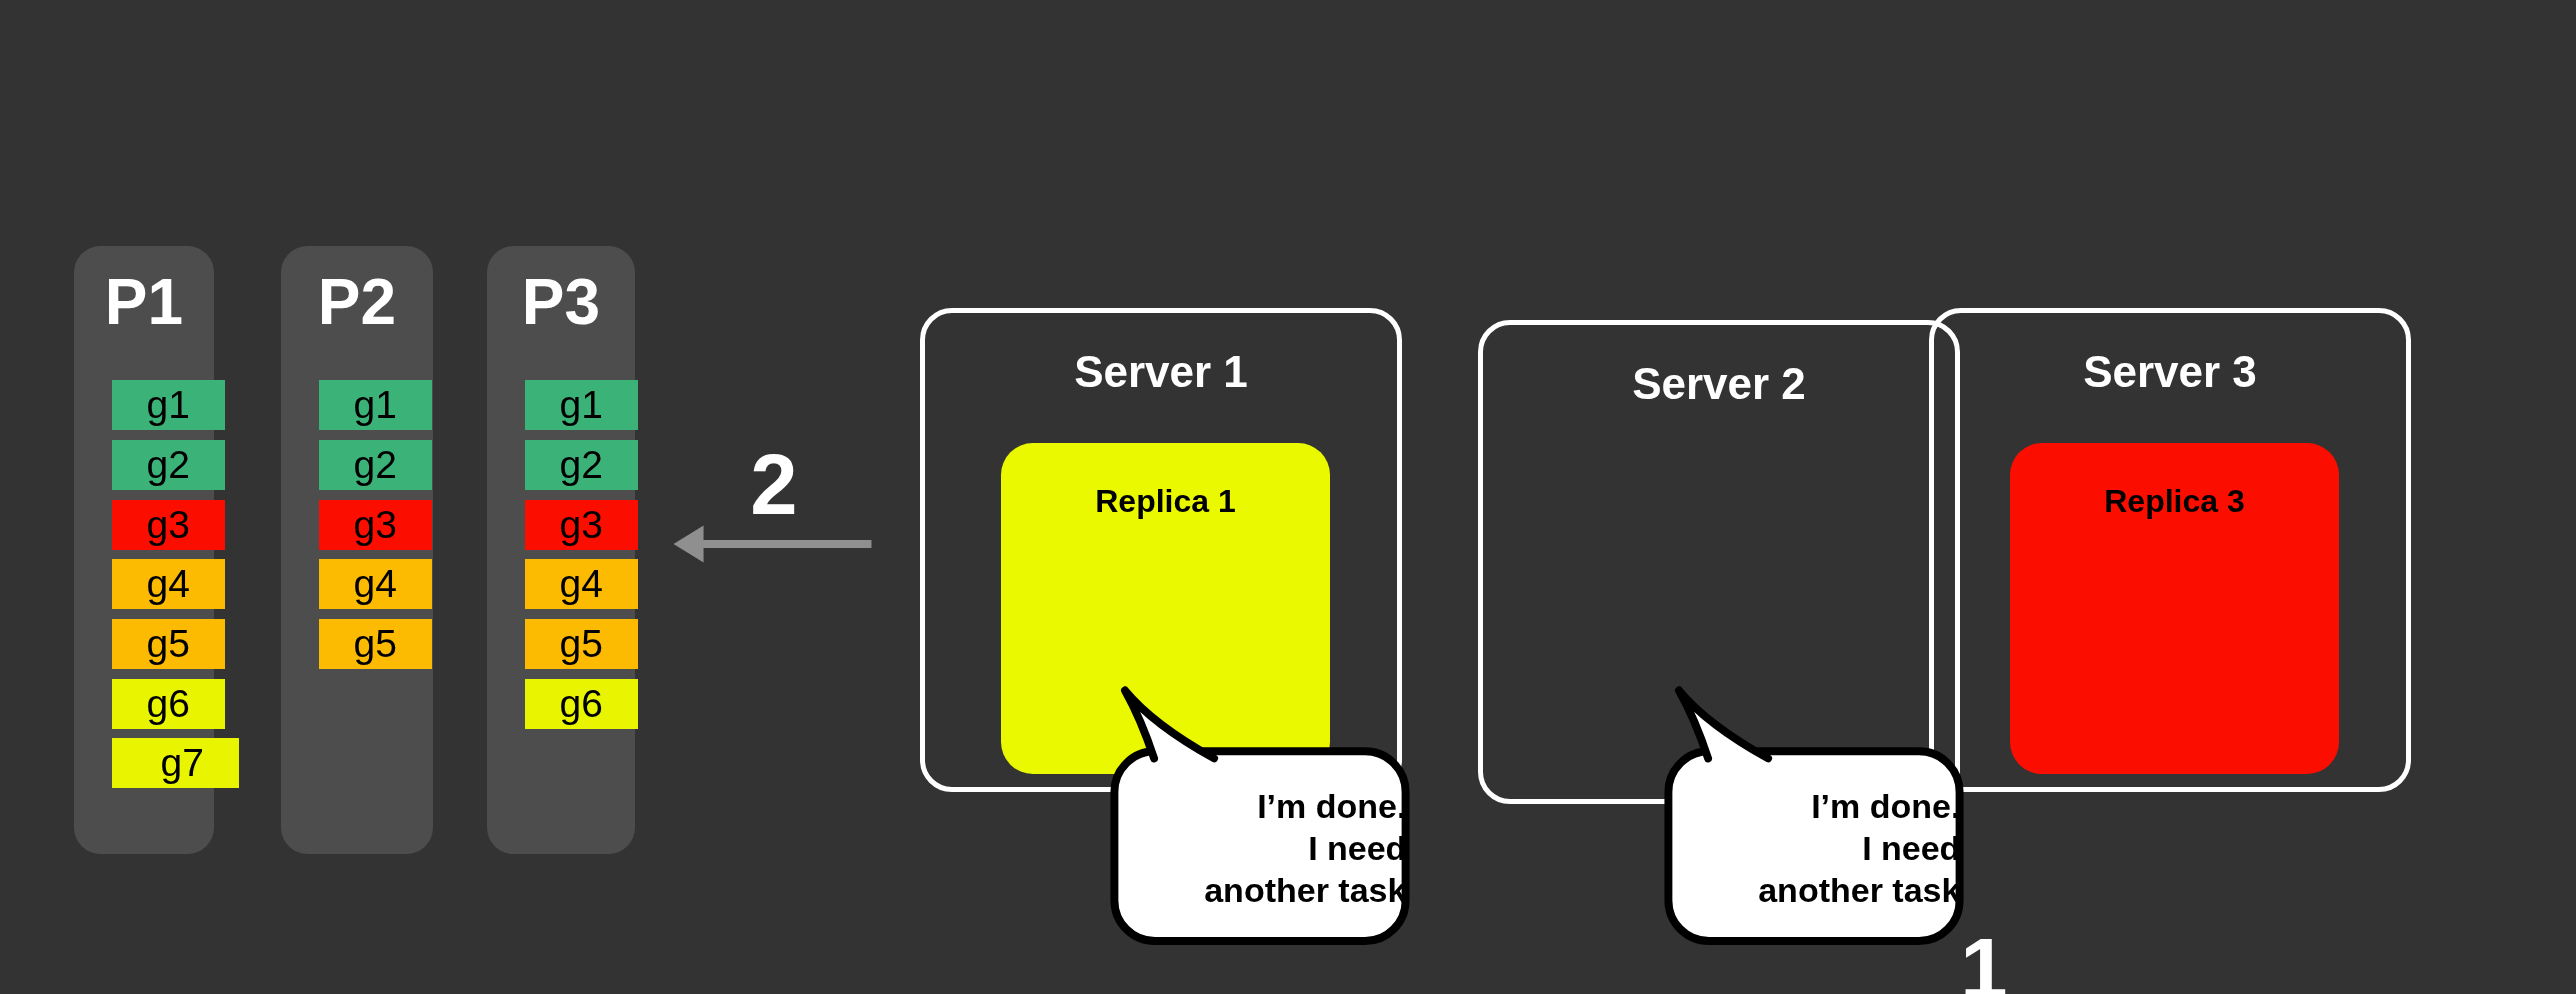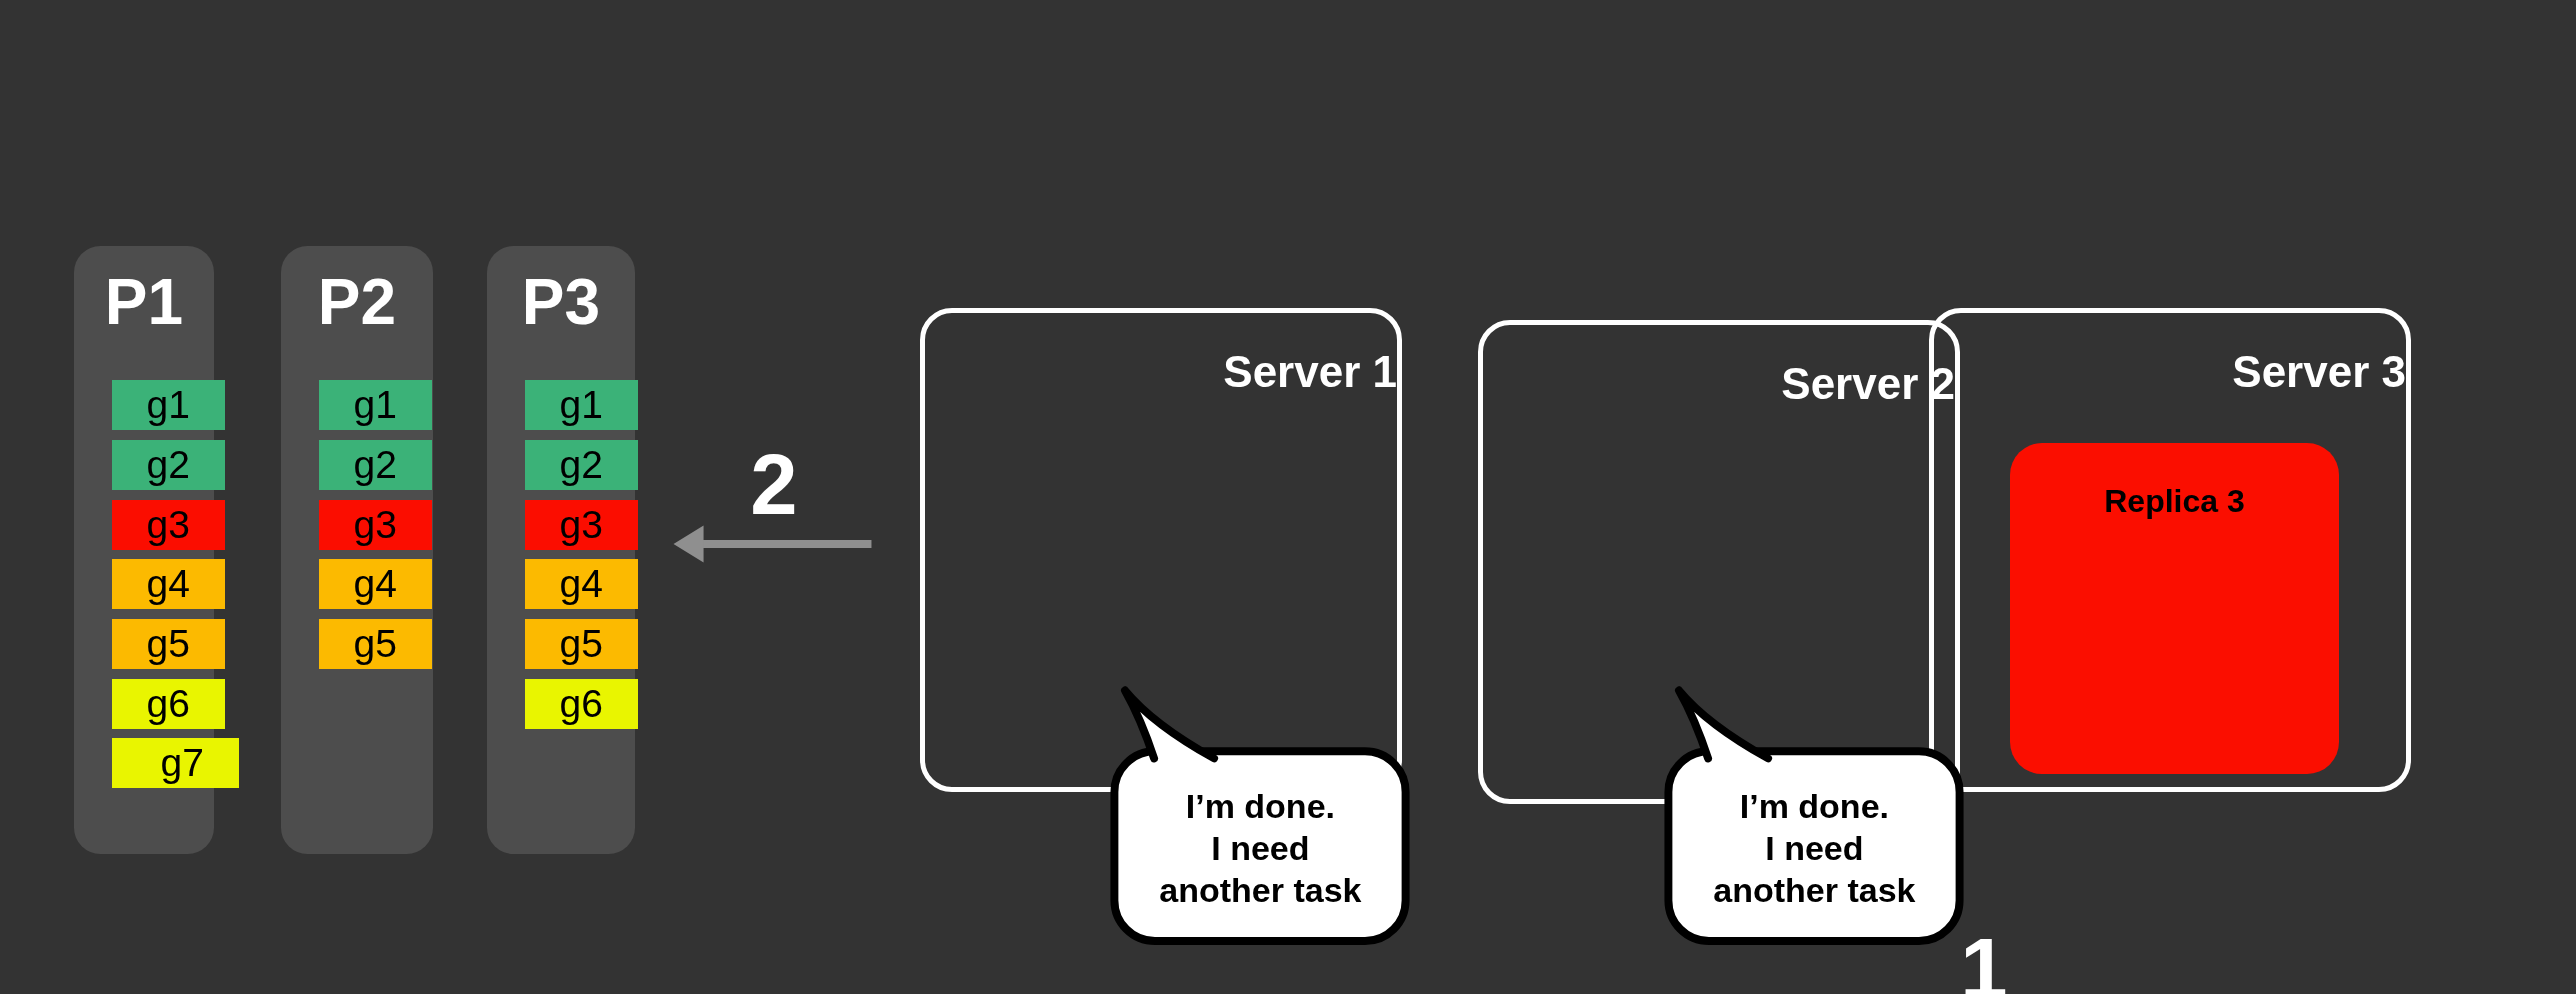--- a/index.html
+++ b/index.html
@@ -21,34 +21,34 @@
     position:absolute;text-align:center;color:#000000;
     font-weight:normal;font-size:39px;line-height:50px;margin-left:20px;
   }
 
   
   .server-box{
     position:absolute;box-sizing:border-box;
     border:5.3px solid #ffffff;border-radius:32px;
   }
   .server-title{
-    position:absolute;top:34px;left:0;width:100%;text-align:right;
+    position:absolute;top:34px;left:0;width:100%;text-align:center;
     color:#ffffff;font-weight:bold;font-size:44px;line-height:49px;
   }
   .replica{position:absolute;border-radius:32px;}
   .replica-label{
     position:absolute;top:41px;left:0;width:100%;text-align:center;
     color:#000000;font-weight:bold;font-size:32px;line-height:35px;
   }
 
   
   .bubble-wrap{position:absolute;width:300px;height:263px;z-index:5;}
   .bubble-wrap svg{position:absolute;left:0;top:0;}
   .bubble-text{
-    position:absolute;left:4.4px;top:99px;width:292px;text-align:center;
+    position:absolute;left:4.4px;top:99px;width:292px;text-align:right;
     color:#000000;font-weight:bold;font-size:34px;line-height:42px;
     white-space:pre-line;
   }
 
   
   .num{
     position:absolute;width:106px;text-align:center;
     color:#ffffff;font-weight:bold;font-size:85px;line-height:85px;
   }
   .num2{left:721px;top:442px;}
@@ -95,20 +95,23 @@
   <div class="num num2">2</div>
 
   <svg class="arrow" width="205" height="46" viewBox="0 0 232 52">
     <line x1="228" y1="26" x2="34" y2="26"></line>
     <polygon points="4,26 38,5 38,47"></polygon>
   </svg>
 
   <div id="servers">
       <div class="server-box" style="left: 920px; top: 308px; width: 482px; height: 484px; border-color: rgb(255, 255, 255);">
         <div class="server-title">Server 1</div>
+        <div class="replica" style="left: 76px; top: 130px; width: 329px; height: 331px; background: rgb(234, 249, 0);">
+          <div class="replica-label">Replica 1</div>
+        </div>
       </div>
       <div class="server-box" style="left: 1478px; top: 308px; width: 482px; height: 484px; border-color: rgb(255, 255, 255); margin-top: 12px;">
         <div class="server-title">Server 2</div>
       </div>
       <div class="server-box" style="left: 1929px; top: 308px; width: 482px; height: 484px; border-color: rgb(255, 255, 255);">
         <div class="server-title">Server 3</div>
         <div class="replica" style="left: 76px; top: 130px; width: 329px; height: 331px; background: rgb(251, 14, 0);">
           <div class="replica-label">Replica 3</div>
         </div>
       </div>

